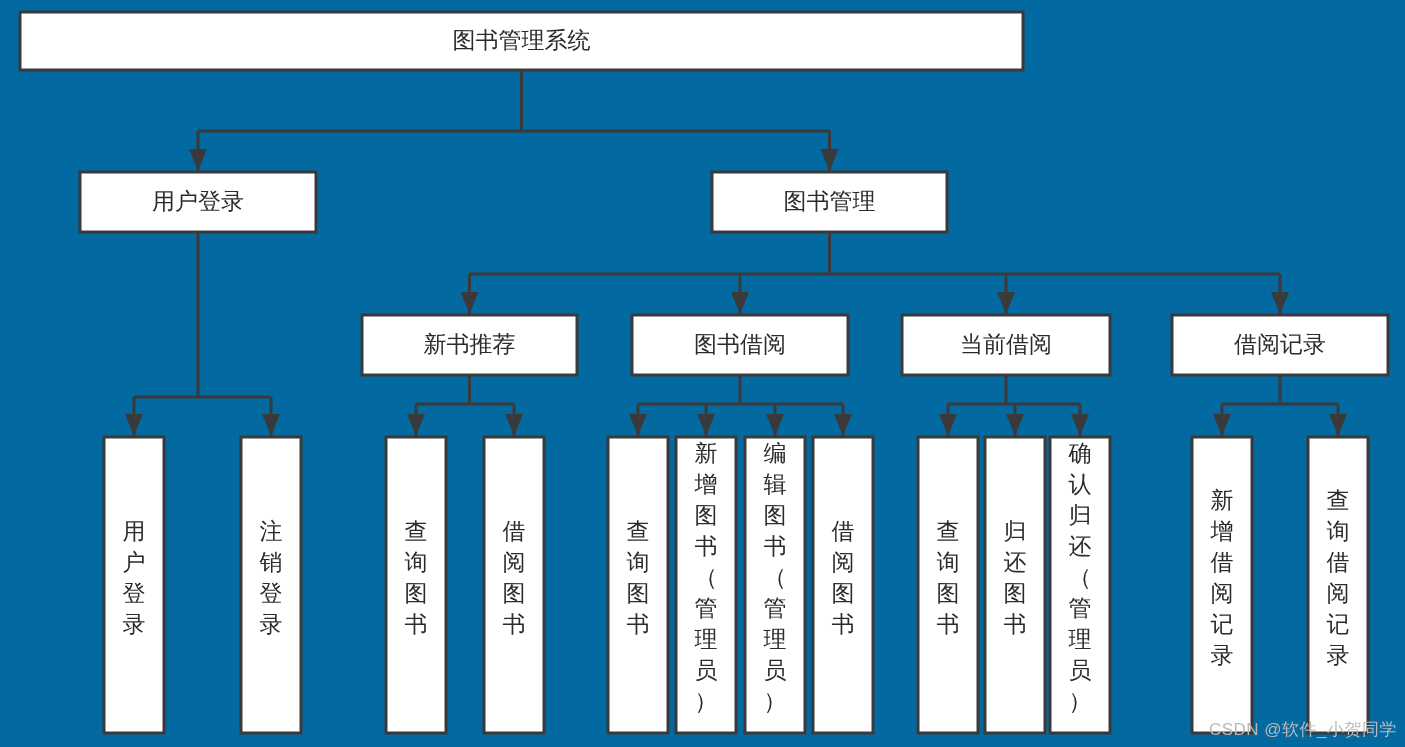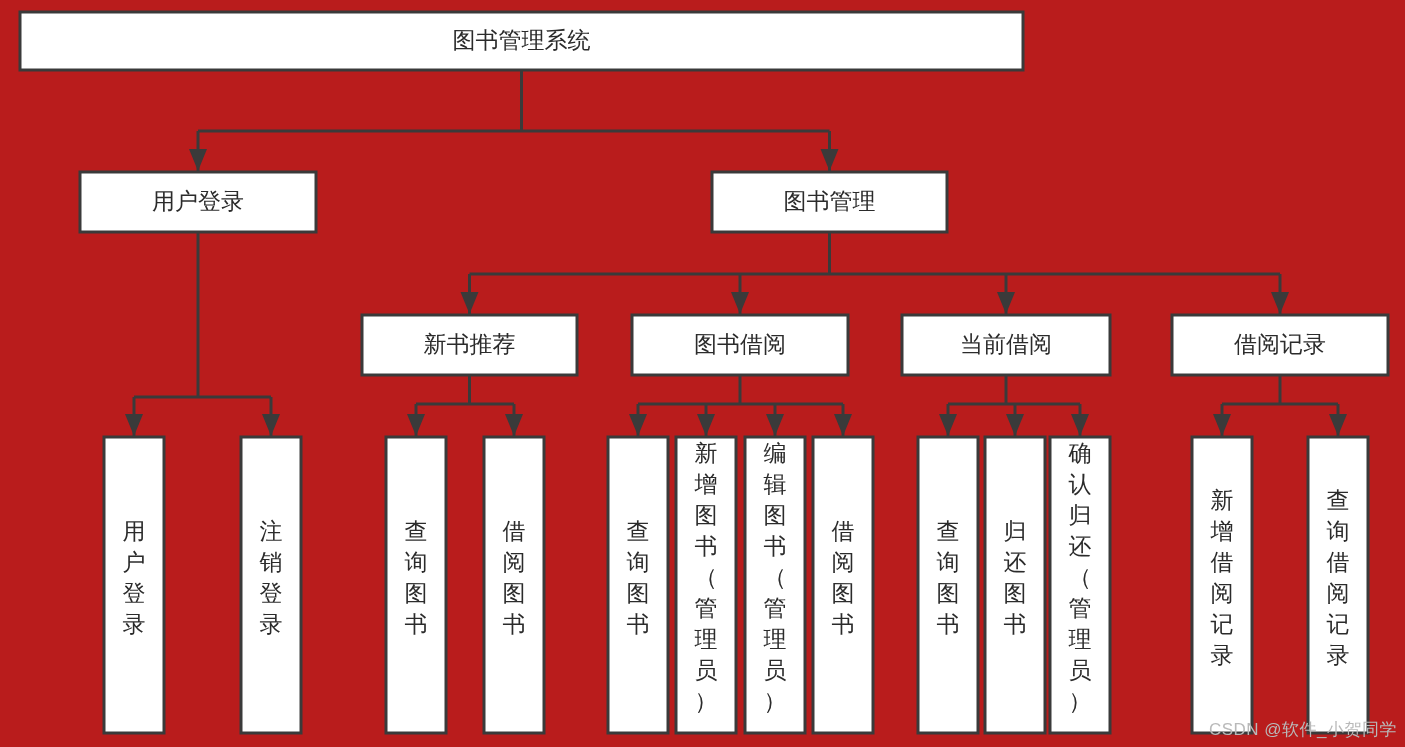--- a/index.html
+++ b/index.html
@@ -4,21 +4,21 @@
 <style>
   html, body {
     margin: 0;
     padding: 0;
     background: #ffffff;
   }
   #stage {
     position: relative;
     width: 1405px;
     height: 747px;
-    background: #b91c1c;
+    background: #0369a1;
     overflow: hidden;
     font-family: "Liberation Sans", "DejaVu Sans", sans-serif;
   }
   svg.diagram {
     position: absolute;
     left: 0;
     top: 0;
     width: 1405px;
     height: 747px;
   }

